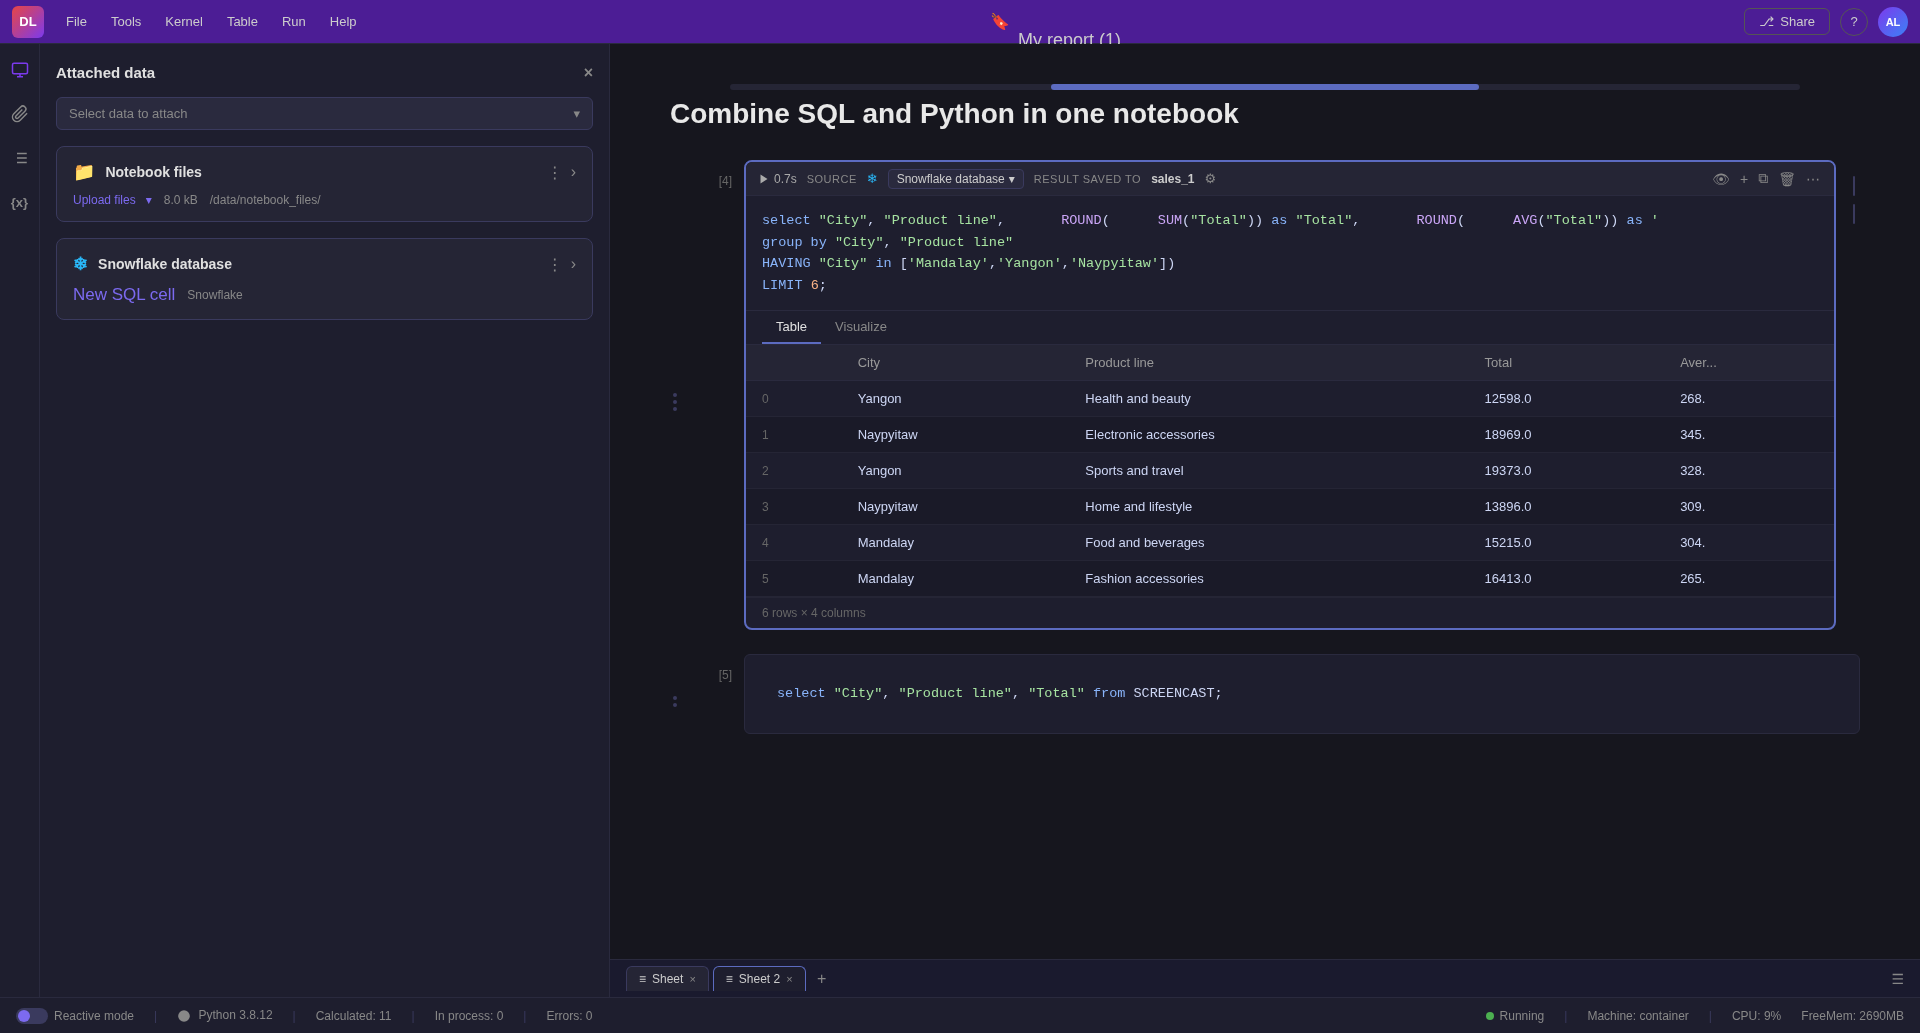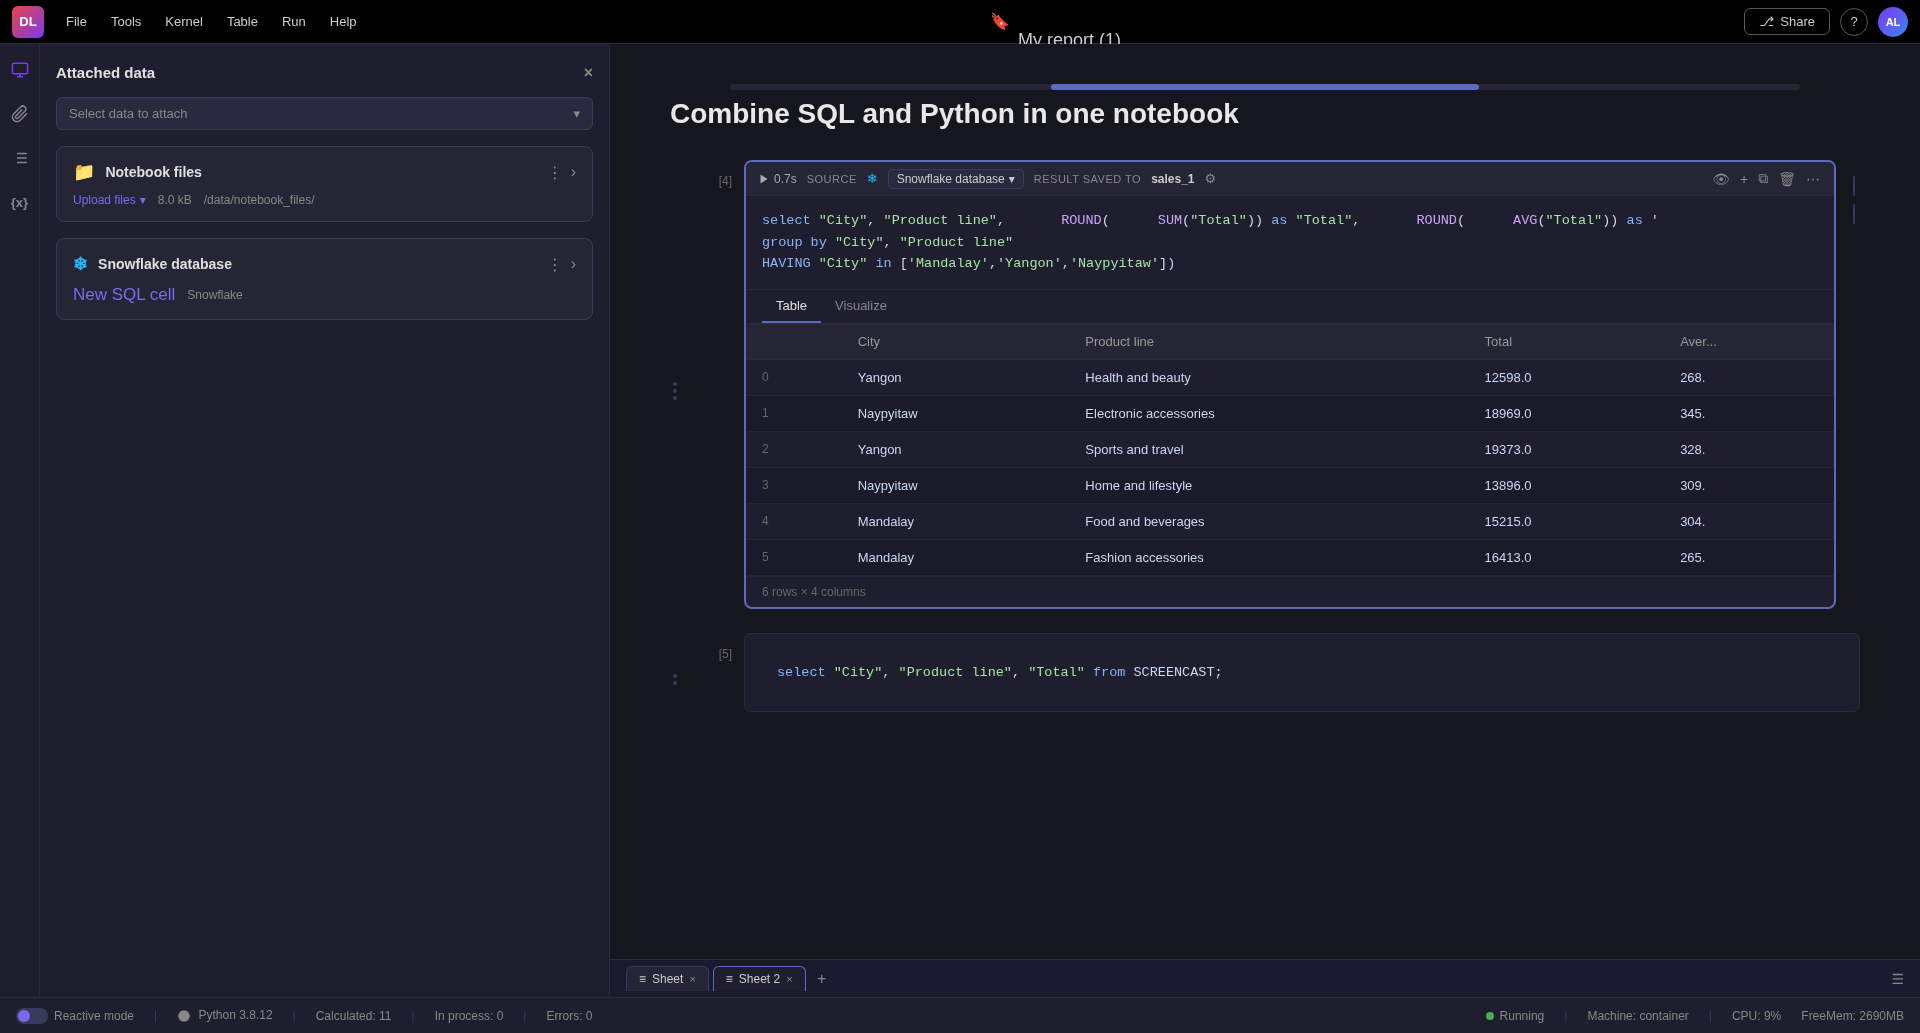--- a/index.html
+++ b/index.html
@@ -1,20 +1,20 @@
 <!DOCTYPE html>
 <html><head>
   <meta charset="utf-8">
   <style>
     * { box-sizing: border-box; margin: 0; padding: 0; }
     body { font-family: -apple-system, BlinkMacSystemFont, 'Segoe UI', sans-serif; background: #1a1a2e; color: #e0e0e0; height: 1033px; width: 1920px; overflow: hidden; display: flex; flex-direction: column; }
 
     
     .menubar {
-      background: #000000;
+      background: #4c1d95;
       height: 44px;
       display: flex;
       align-items: center;
       padding: 0 12px;
       gap: 4px;
       border-bottom: 1px solid #2a2a3e;
       flex-shrink: 0;
     }
     .logo {
       width: 32px; height: 32px;
@@ -187,21 +187,21 @@
       align-items: center;
       gap: 12px;
       font-size: 12px;
       color: #888;
     }
     .upload-files-btn {
       color: #7c6af0;
       cursor: pointer;
       display: flex;
       align-items: center;
-      gap: 4px;
+      gap: 10px;
     }
     .snowflake-icon {
       color: #29b6f6;
       font-size: 18px;
     }
     .new-sql-btn {
       color: #7c6af0;
       font-size: 17px;
       cursor: pointer;
     }
@@ -691,20 +691,21 @@
                   <span class="toolbar-icon-btn">⧉</span>
                   <span class="toolbar-icon-btn">🗑</span>
                   <span class="toolbar-icon-btn">⋯</span>
                 </div>
               </div>
 
               <div class="code-area">
                 <div><span class="kw">select</span> <span class="str">"City"</span>, <span class="str">"Product line"</span>, <span class="fn">ROUND</span>(<span class="fn">SUM</span>(<span class="str">"Total"</span>)) <span class="kw">as</span> <span class="str">"Total"</span>, <span class="fn">ROUND</span>(<span class="fn">AVG</span>(<span class="str">"Total"</span>)) <span class="kw">as</span> <span class="str">'</span></div>
                 <div><span class="kw">group by</span> <span class="str">"City"</span>, <span class="str">"Product line"</span></div>
                 <div><span class="kw">HAVING</span> <span class="str">"City"</span> <span class="kw">in</span> <span class="punc">[</span><span class="str">'Mandalay'</span>,<span class="str">'Yangon'</span>,<span class="str">'Naypyitaw'</span><span class="punc">])</span></div>
+                <div><span class="kw">LIMIT</span> <span class="num">6</span><span class="punc">;</span></div>
               </div>
 
               <div class="result-area">
                 <div class="result-tabs">
                   <div class="result-tab active">Table</div>
                   <div class="result-tab">Visualize</div>
                 </div>
                 <table class="data-table">
                   <thead>
                     <tr>

